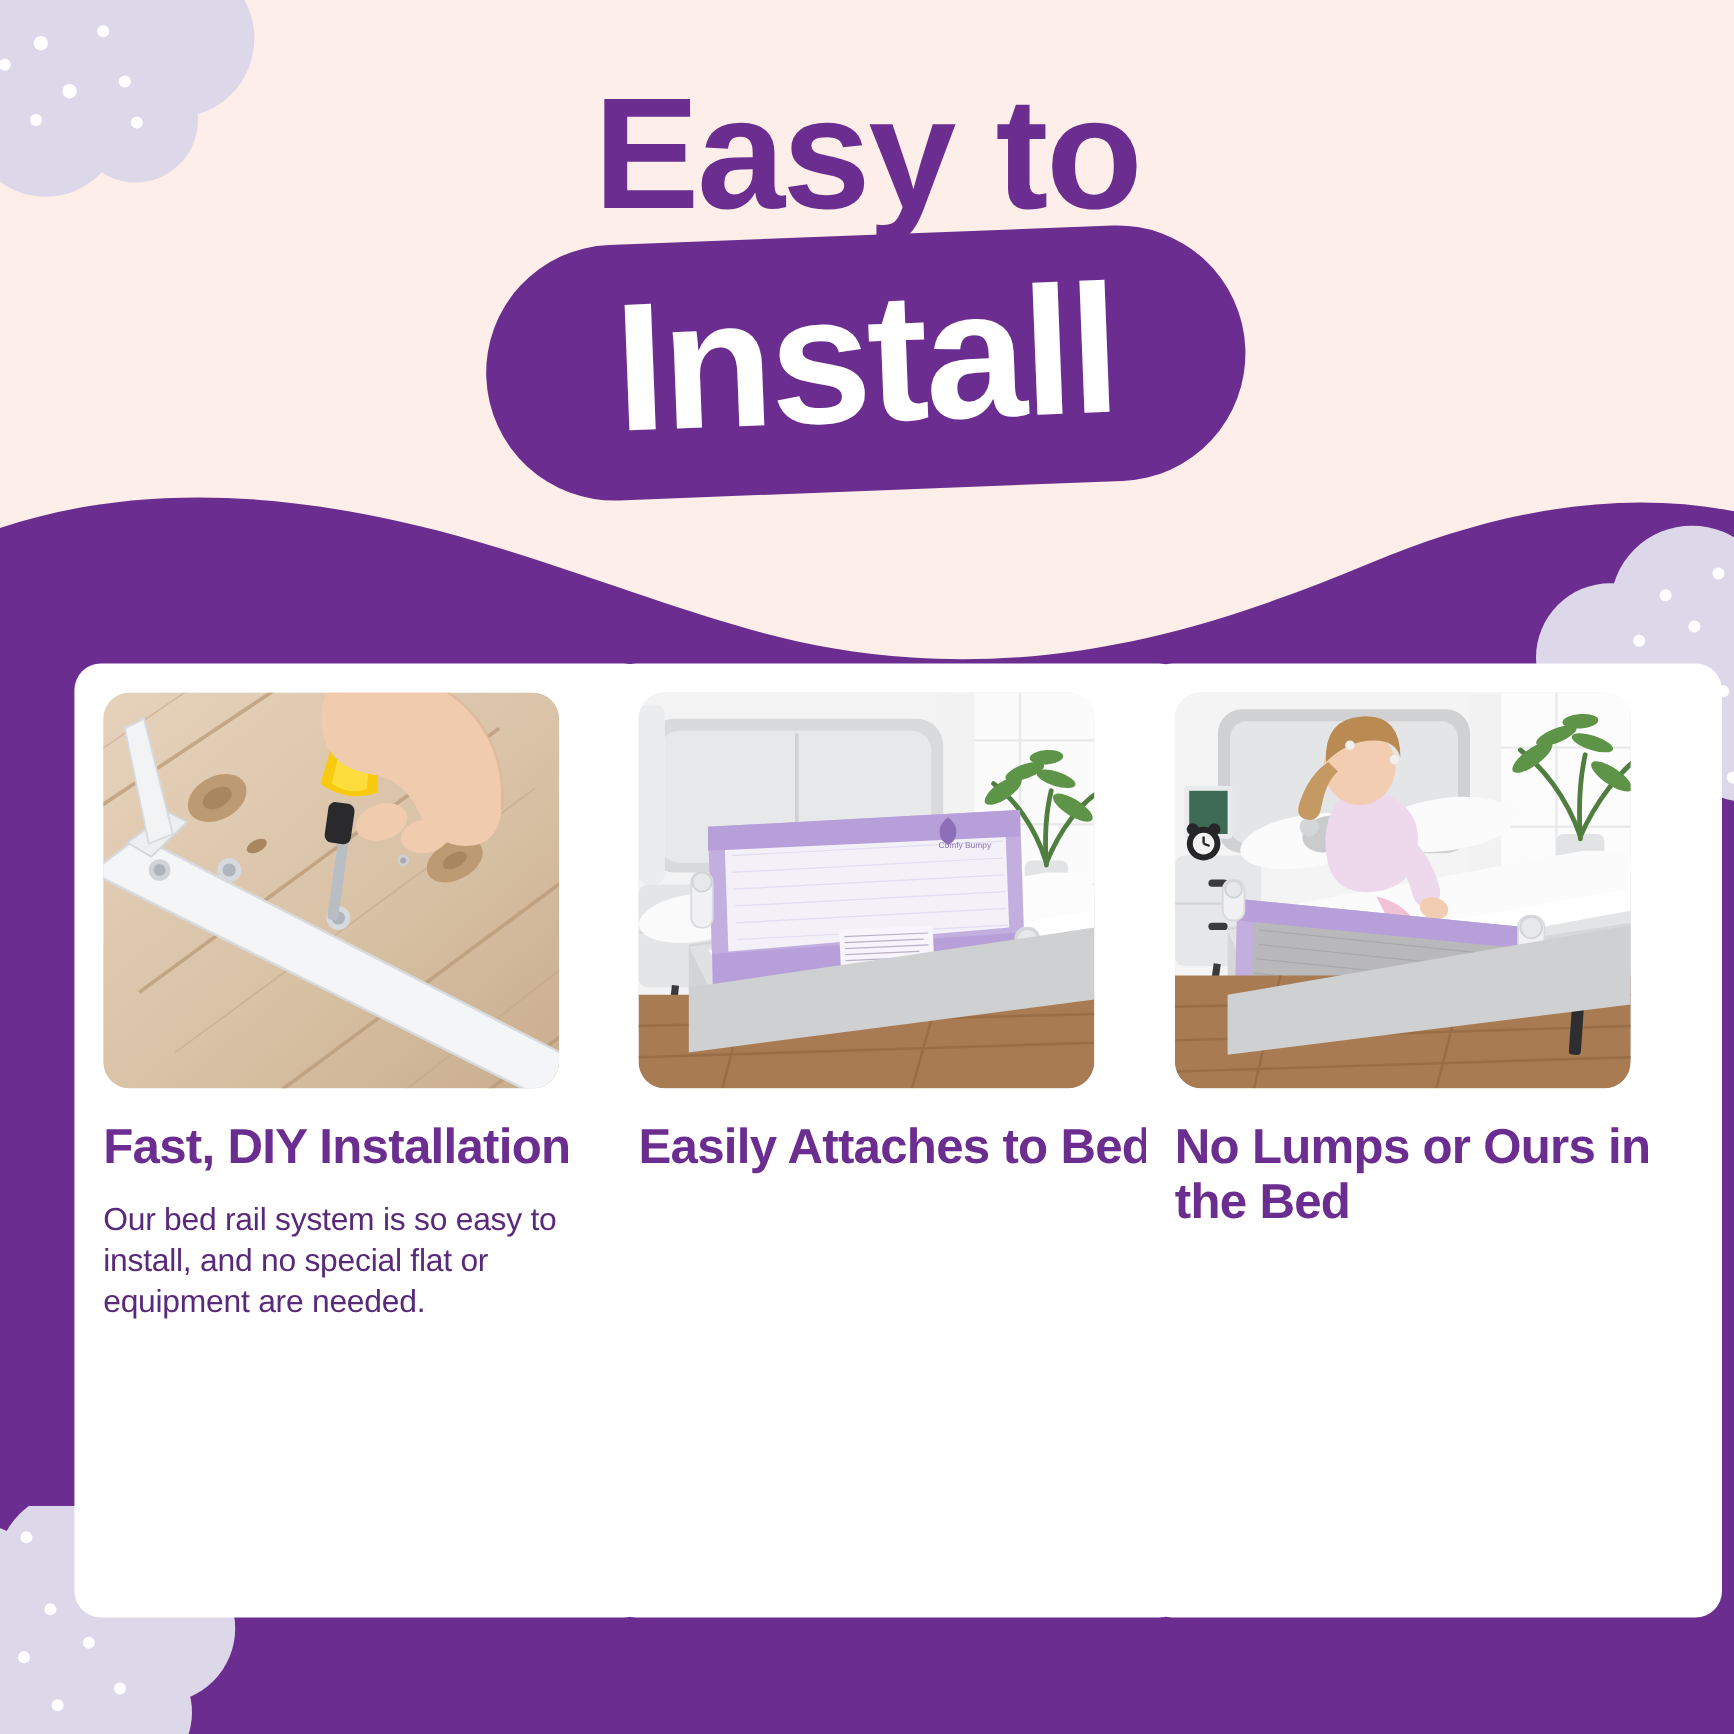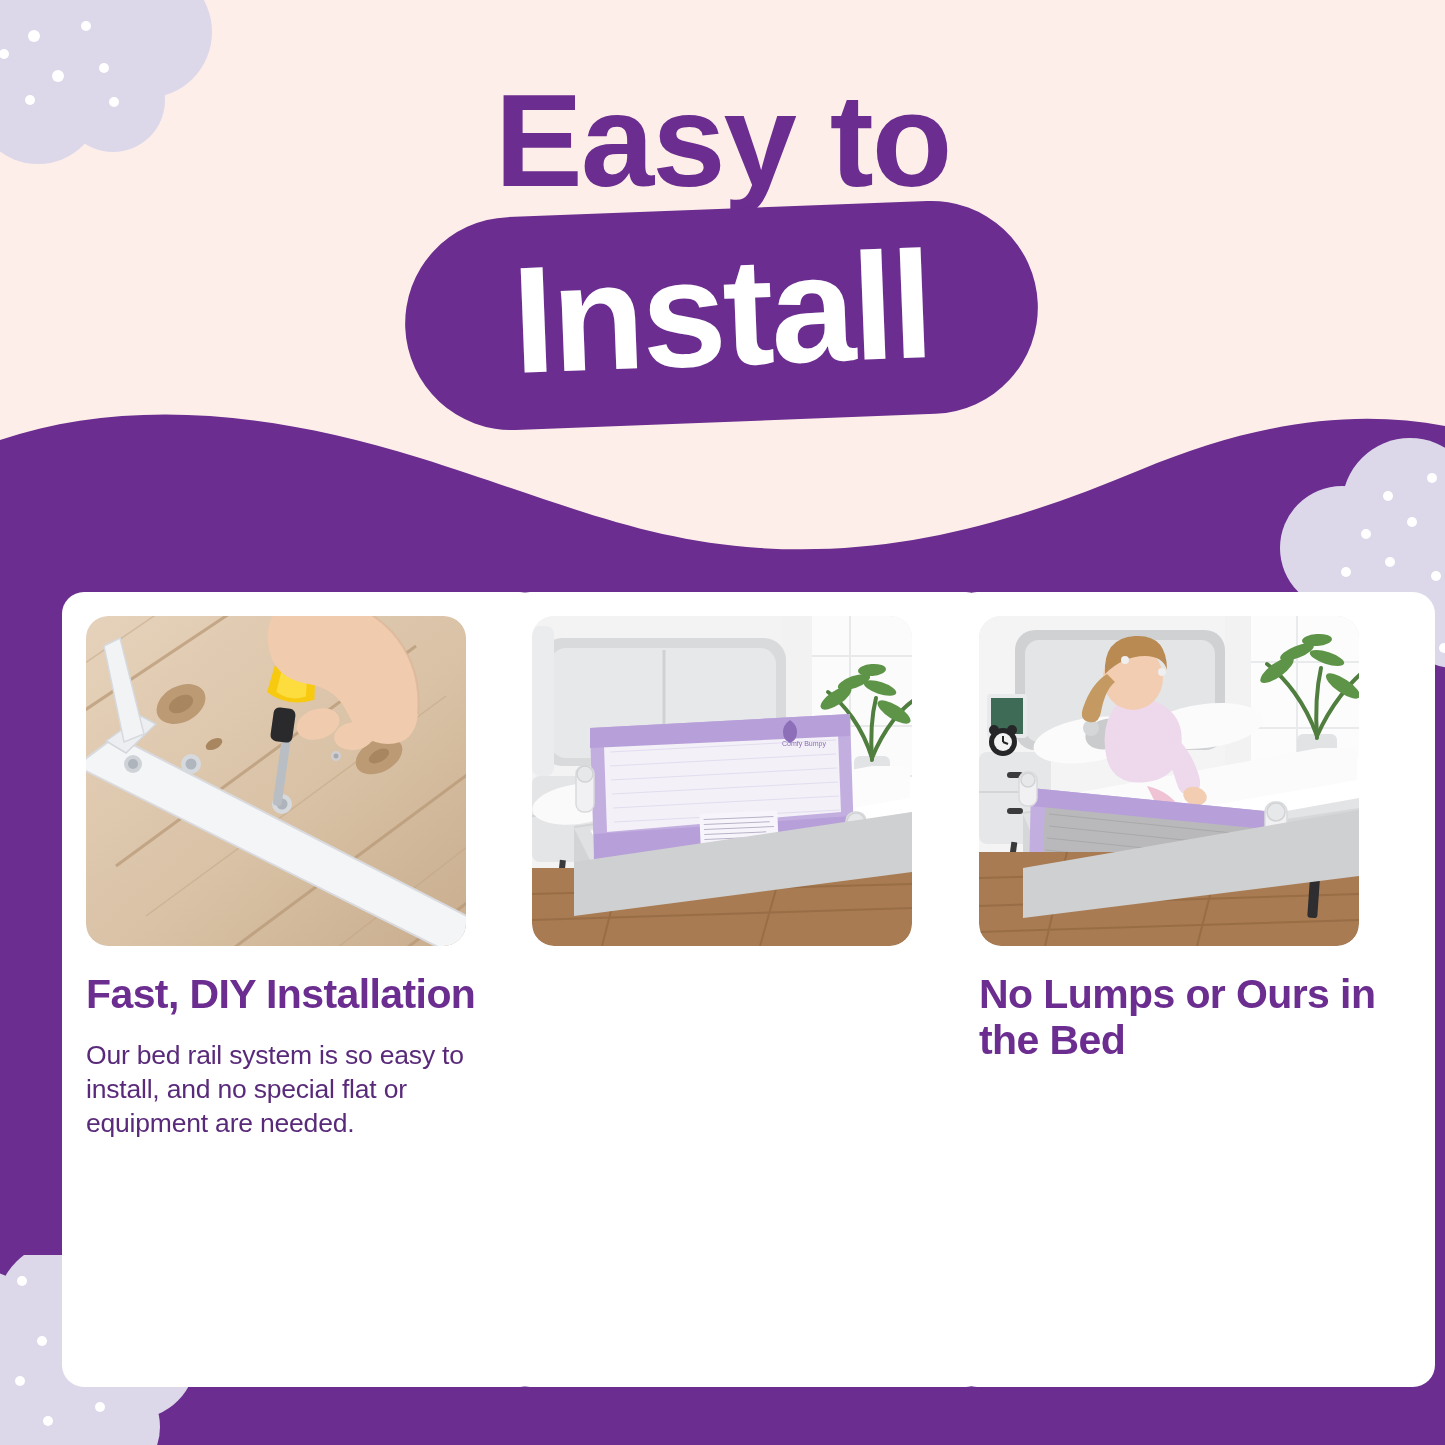--- a/index.html
+++ b/index.html
@@ -16,21 +16,21 @@
 
   
   .wave-panel{
     position:absolute;left:0;top:400px;width:1445px;height:1045px;
     pointer-events:none;
   }
   .wave-panel svg{display:block;width:1445px;height:1045px;}
 
   
   .header{
-    position:absolute;left:0;top:13px;width:1445px;height:430px;
+    position:absolute;left:0;top:0;width:1445px;height:430px;
   }
   .hdr-line1{
     position:absolute;left:0;top:62px;width:1445px;
     text-align:center;
     font-size:132px;line-height:1.0;
     font-weight:bold;
     letter-spacing:-2px;
     color:#6b2d8f;
     white-space:nowrap;
   }
@@ -68,21 +68,20 @@
   }
   .card{
     position:absolute;
     top:553px;
     width:480px;height:795px;
     background:#ffffff;
     border-radius:22px;
     box-sizing:border-box;
     padding:24px 24px 12px 24px;
     overflow:hidden;
-    margin-top:39px;
   }
   .card-1{left:62px;}
   .card-2{left:508px;}
   .card-3{left:955px;}
 
   .photo{
     width:380px;height:330px;
     border-radius:22px;
     overflow:hidden;
     position:relative;
@@ -394,20 +393,21 @@
             <g stroke="#936840" stroke-width="2" opacity="0.7">
               <line x1="0" y1="278" x2="380" y2="268"></line>
               <line x1="0" y1="304" x2="380" y2="292"></line>
               <line x1="90" y1="252" x2="70" y2="330"></line>
               <line x1="250" y1="252" x2="228" y2="330"></line>
             </g>
             <path d="M42,246 L380,196 L380,256 L42,300 Z" fill="#cfd0d2"></path>
           </g>
         </svg>
       </div>
+      <div class="card-title">Easily Attaches to Bed</div>
     </div>
 
     <div class="card card-3">
       <div class="photo">
         <svg viewBox="0 0 380 330" preserveAspectRatio="xMidYMid slice" aria-hidden="true">
           <defs>
               <clipPath id="cp3">
                 <rect width="380" height="330" rx="22"></rect>
               </clipPath>
             </defs>

